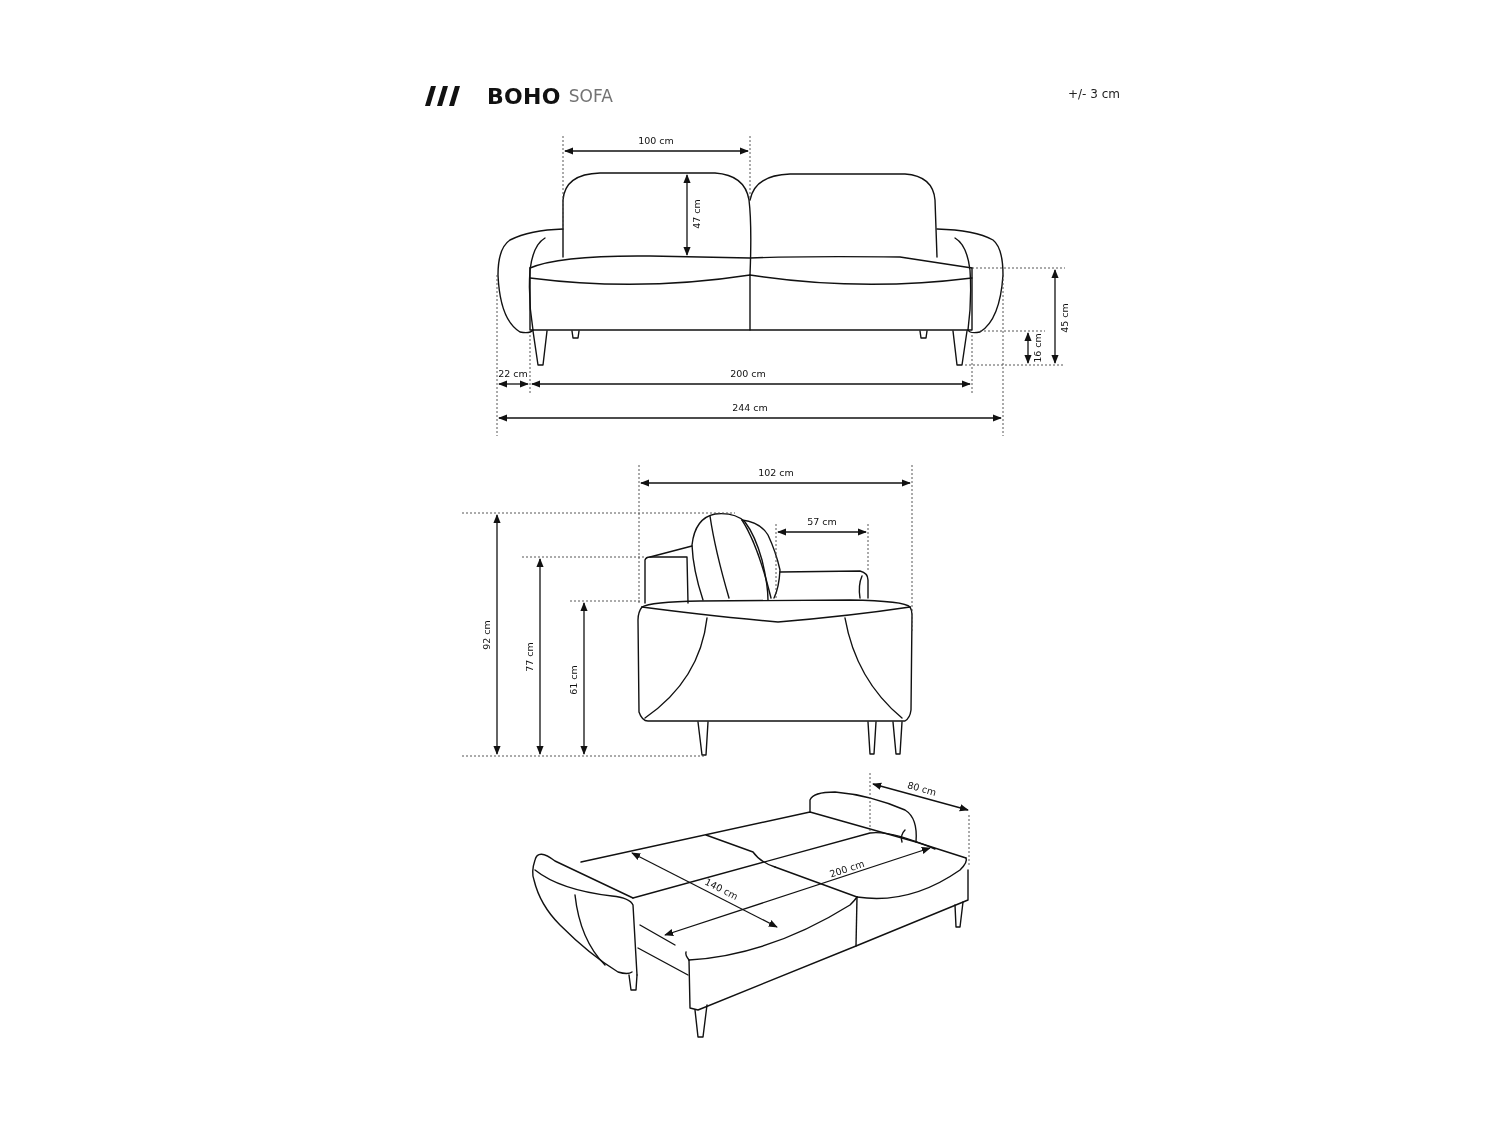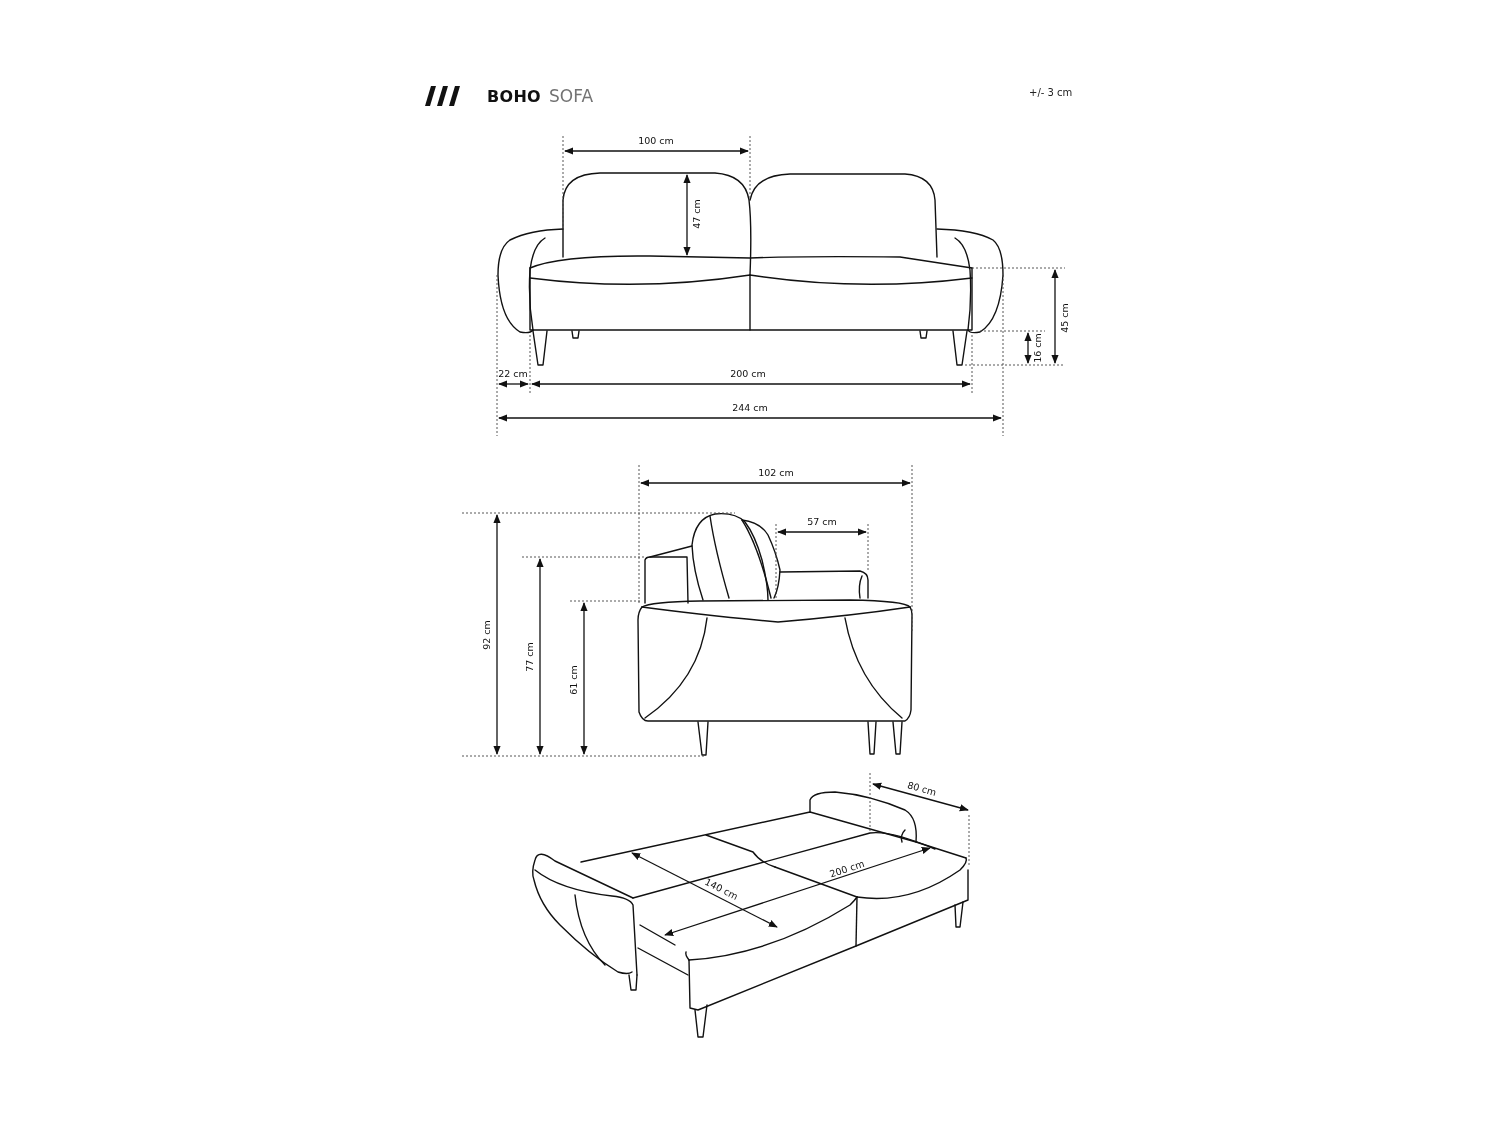--- a/index.html
+++ b/index.html
@@ -1,22 +1,22 @@
 <!DOCTYPE html>
 <html><head>
 <meta charset="utf-8">
 <style>
   html, body { margin: 0; padding: 0; background: #ffffff; }
   body { width: 1500px; height: 1125px; position: relative; overflow: hidden;
          font-family: "DejaVu Sans", "Liberation Sans", sans-serif; color: #111; }
   .header { position: absolute; left: 425px; top: 84px; height: 24px; display: flex; align-items: center; }
   .logo { width: 36px; height: 20px; margin-right: 26px; }
-  .title-bold { font-weight: bold; font-size: 16px; letter-spacing: 0.3px; }
+  .title-bold { font-weight: bold; font-size: 22px; letter-spacing: 0.3px; }
   .title-light { font-size: 17px; margin-left: 8px; color: #737373; }
-  .tolerance { position: absolute; left: 1029px; top: 87px; font-size: 10px; color: #222; }
+  .tolerance { position: absolute; left: 1068px; top: 87px; font-size: 12px; color: #222; }
   svg.drawing { position: absolute; left: 0; top: 0; }
   .dim { font-family: "DejaVu Sans", sans-serif; font-size: 9.5px; fill: #111; }
   .ln { stroke: #111; stroke-width: 1.4; fill: none; stroke-linejoin: round; stroke-linecap: round; }
   .dot { stroke: #444; stroke-width: 0.9; stroke-dasharray: 2 2; fill: none; }
   .arr { stroke: #111; stroke-width: 1.3; fill: none; }
 </style>
 </head>
 <body>
 
 <div class="header">

